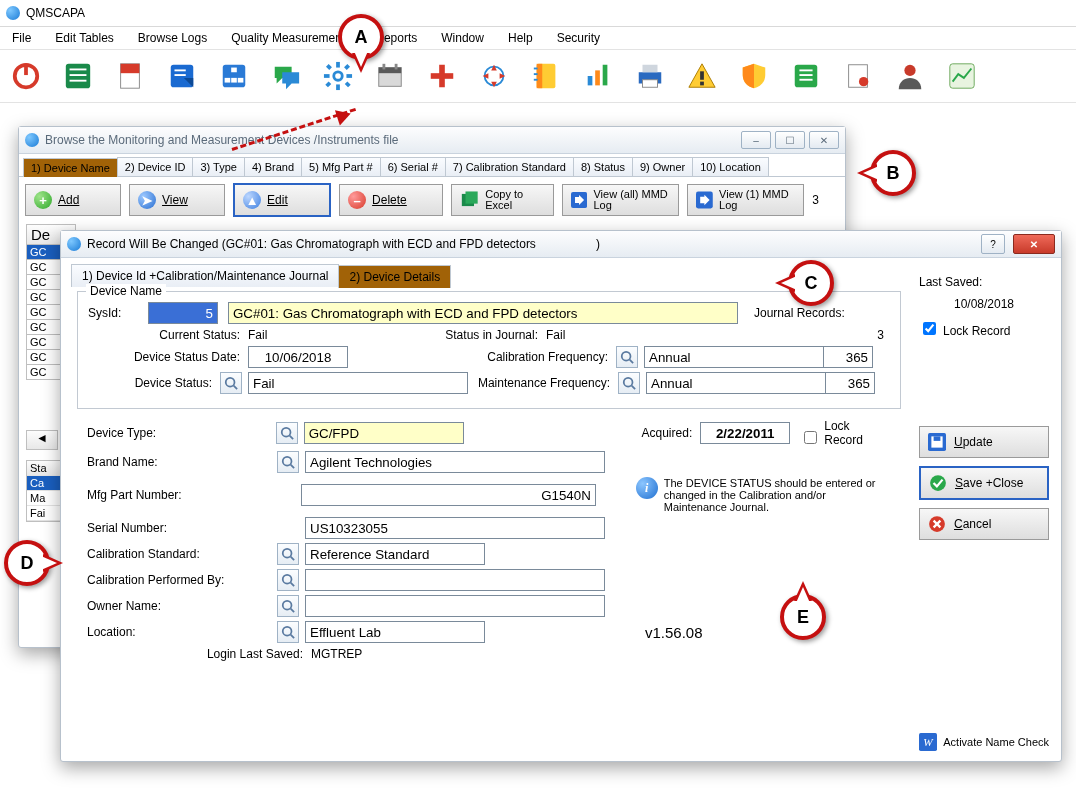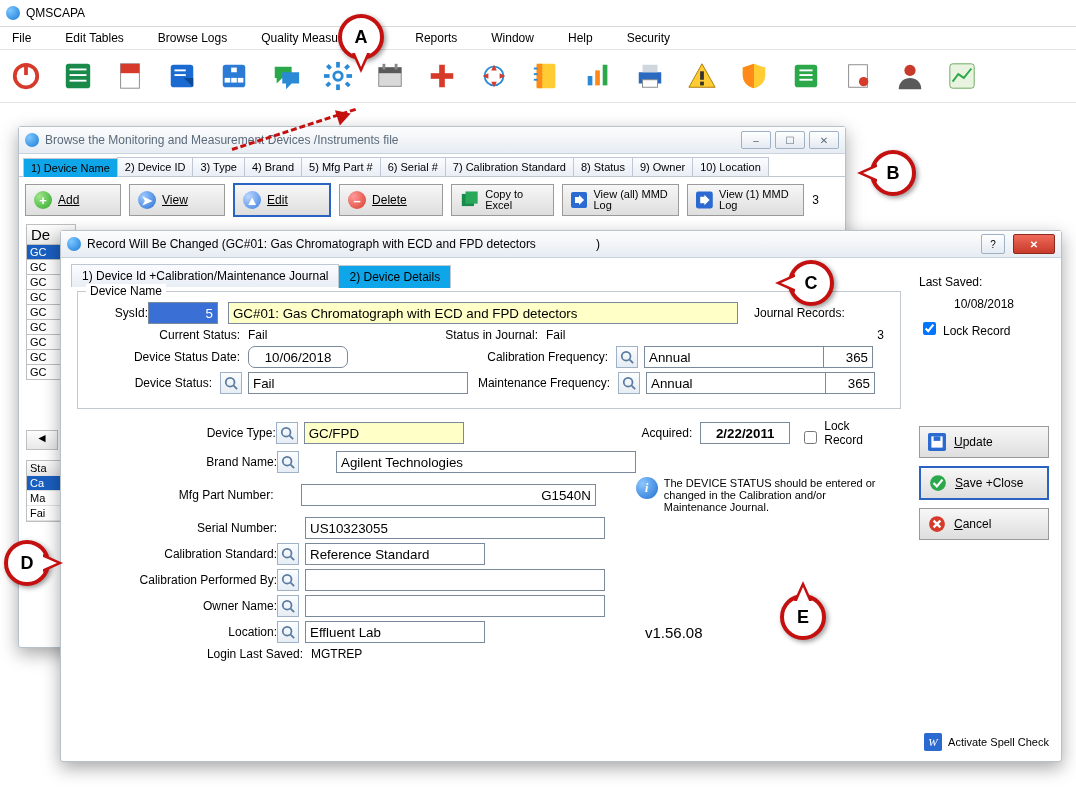--- a/index.html
+++ b/index.html
@@ -1,32 +1,32 @@
 <!DOCTYPE html>
 <html><head>
 <meta charset="utf-8">
 <style>
 html,body{margin:0;padding:0;font-family:Tahoma,Arial,sans-serif;font-size:12px;color:#000;background:#fff}
 .app{width:1076px;height:791px;position:relative;background:#fff;box-shadow:0 4px 14px rgba(0,0,0,.45)}
 .titlebar{height:26px;display:flex;align-items:center;padding:0 6px;border-bottom:1px solid #d9d9d9}
 .titlebar .globe{width:14px;height:14px;border-radius:50%;background:radial-gradient(circle at 30% 30%,#7ec8ff,#1a7bd6);margin-right:6px}
-.menu{display:flex;gap:18px;padding:2px 4px;border-bottom:1px solid #e3e3e3}
+.menu{display:flex;gap:8px;padding:2px 4px;border-bottom:1px solid #e3e3e3}
 .menu span{padding:2px 8px;cursor:default}
 .toolbar{height:44px;display:flex;align-items:center;gap:20px;padding:4px 10px;border-bottom:1px solid #e3e3e3}
 .tb{width:32px;height:32px;display:flex;align-items:center;justify-content:center}
 .tb svg{width:30px;height:30px}
 
 .win{position:absolute;background:#fff;border:1px solid #b7c1cc;box-shadow:0 6px 18px rgba(0,0,0,.35);border-radius:3px}
 .win .whead{height:26px;background:linear-gradient(#fdfdfe,#e6ecf2);border-bottom:1px solid #c9d3de;display:flex;align-items:center;padding:0 6px;font-size:12px;color:#5a6a7a}
 .whead .globe{width:14px;height:14px;border-radius:50%;background:radial-gradient(circle at 30% 30%,#7ec8ff,#1a7bd6);margin-right:6px}
 .whead .ctrls{margin-left:auto;display:flex;gap:4px}
 .whead .ctrls span{width:28px;height:16px;border:1px solid #9fb2c5;border-radius:2px;display:flex;align-items:center;justify-content:center;font-size:10px;background:linear-gradient(#fff,#e4eaf1)}
 .tabs{display:flex;border-bottom:1px solid #bfc8d2;font-size:11px}
 .tabs .tab{padding:3px 7px;border:1px solid #bfc8d2;border-bottom:none;margin-right:-1px;background:linear-gradient(#fafcff,#e9eef5);cursor:default}
-.tabs .tab.active{background:#0ea5e9;position:relative;top:1px}
+.tabs .tab.active{background:#a16207;position:relative;top:1px}
 .btnrow{display:flex;align-items:center;gap:8px;padding:6px}
 .btn3d{height:30px;border:1px solid #9a9a9a;background:linear-gradient(#f7f7f7,#dedede);display:flex;align-items:center;gap:6px;padding:0 8px;font-size:12px;cursor:default}
 .btn3d.edit{border:2px solid #2a63c4}
 .circle{width:18px;height:18px;border-radius:50%;display:flex;align-items:center;justify-content:center;color:#fff;font-weight:bold;font-size:13px}
 .c-green{background:radial-gradient(circle at 30% 30%,#9ee48a,#2fa82a)}
 .c-blue{background:radial-gradient(circle at 30% 30%,#9cc8ff,#2a6fd1)}
 .c-bluep{background:radial-gradient(circle at 30% 30%,#bcd7ff,#3d7fe0)}
 .c-red{background:radial-gradient(circle at 30% 30%,#ff9a9a,#d83a2a)}
 .small2{font-size:11px;line-height:11px}
 .listcol{position:absolute;left:6px;top:196px;width:50px}
@@ -37,21 +37,21 @@
 .stattbl div{padding:1px 3px;border-bottom:1px solid #e3e3e3}
 .stattbl .sel{background:#1a5fbf;color:#fff}
 
 .rec{left:60px;top:230px;width:1000px;height:530px}
 .rec .whead{color:#000}
 .rec .whead .help{width:22px;height:18px;border:1px solid #9fb2c5;border-radius:2px;display:flex;align-items:center;justify-content:center;margin-right:4px;background:linear-gradient(#fff,#e4eaf1)}
 .rec .whead .close{width:40px;height:18px;background:linear-gradient(#ef6a5a,#c83a2a);border:1px solid #8a2a1f;border-radius:2px;color:#fff;display:flex;align-items:center;justify-content:center;font-weight:bold}
 .rec .tabs{padding:6px 10px 0;border-bottom:none}
 .rec .tabs .tab{font-size:12px;padding:4px 10px}
 .fld{display:flex;align-items:center;margin:4px 0}
-.lbl{width:160px;text-align:right}
+.lbl{width:160px;text-align:left}
 .lbl.right{text-align:right;padding-right:8px}
 .inp{height:20px;border:1px solid #7a8a9a;padding:0 4px;background:#fff}
 .inp.y{background:#ffffc8}
 .num{text-align:right}
 .desc{height:46px;resize:none;font-family:inherit;font-size:12px}
 .look{width:20px;height:20px;border:1px solid #9fb2c5;background:linear-gradient(#fbfdff,#e6edf4);margin-right:6px;display:flex;align-items:center;justify-content:center}
 .look svg{width:14px;height:14px}
 .bigbox{border:1px solid #c2c9d2;margin:4px 8px;padding:6px 10px 10px;position:relative}
 .bigbox .legend{position:absolute;top:-8px;left:8px;background:#fff;padding:0 4px;font-size:12px}
 .rside{position:absolute;right:12px;top:44px;width:130px;font-size:12px}
@@ -351,21 +351,21 @@
         <div class="fld">
           <span style="width:60px"></span>
           <span class="lbl right" style="width:92px">Current Status:</span>
           <span style="width:140px">Fail</span>
           <span class="lbl right" style="width:150px">Status in Journal:</span>
           <span style="width:140px">Fail</span>
           <span style="margin-left:auto;margin-right:6px">3</span>
         </div>
         <div class="fld">
           <span class="lbl right" style="width:152px">Device Status Date:</span>
-          <input class="inp" style="width: 90px; text-align: center; border-radius: 7px;" value="10/06/2018">
+          <input class="inp" style="width: 90px; text-align: center;" value="10/06/2018">
           <span class="lbl right" style="width:260px">Calibration Frequency:</span>
           <span class="look">
               <svg viewBox="0 0 16 16">
                 <circle cx="7" cy="7" r="5" fill="none" stroke="#5a7aa0" stroke-width="2"></circle>
                 <line x1="11" y1="11" x2="15" y2="15" stroke="#5a7aa0" stroke-width="2"></line>
               </svg>
             </span>
           <input class="inp" style="width: 170px;" value="Annual">
           <input class="inp num" style="width: 40px; border-left: none;" value="365">
         </div>
@@ -408,21 +408,21 @@
             </label>
         </div>
         <div class="fld">
           <span class="lbl" style="width:190px">Brand Name:</span>
           <span class="look">
               <svg viewBox="0 0 16 16">
                 <circle cx="7" cy="7" r="5" fill="none" stroke="#5a7aa0" stroke-width="2"></circle>
                 <line x1="11" y1="11" x2="15" y2="15" stroke="#5a7aa0" stroke-width="2"></line>
               </svg>
             </span>
-          <input class="inp" style="width: 290px; margin-left: 31px;" value="Agilent Technologies">
+          <input class="inp" style="width: 290px;" value="Agilent Technologies">
         </div>
         <div class="fld">
           <span class="lbl" style="width:190px">Mfg Part Number:</span>
           <span class="look" style="visibility:hidden"></span>
           <input class="inp" style="width: 290px; text-align: right;" value="G1540N">
           <div style="display:flex;align-items:flex-start;margin-left:40px;width:260px">
             <div class="infoico">i</div>
             <span style="font-size:11px">The DEVICE STATUS should be entered or changed in the Calibration and/or Maintenance Journal.</span>
           </div>
         </div>
@@ -509,21 +509,21 @@
             <line x1="22" y1="10" x2="10" y2="22" stroke="#fff" stroke-width="4"></line>
           </svg>
           <span><u>C</u>ancel</span>
         </div>
     </div>
     <div style="position:absolute;right:12px;bottom:10px;display:flex;align-items:center;gap:6px;font-size:11px">
       <svg width="18" height="18" viewBox="0 0 32 32">
           <rect width="32" height="32" rx="3" fill="#2a6ad1"></rect>
           <text x="16" y="23" text-anchor="middle" fill="#fff" font-size="20" font-family="Georgia" font-style="italic">W</text>
         </svg>
-      <span>Activate Spell Check</span>
+      <span>Activate Name Check</span>
     </div>
   </div>
 
   <div class="redarrow" style="left:232px;top:148px;width:130px;transform:rotate(-18deg)"></div>
 
   <div class="callout tail-down" style="left:338px;top:14px">A</div>
   <div class="callout tail-left" style="left:870px;top:150px">B</div>
   <div class="callout tail-left" style="left:788px;top:260px">C</div>
   <div class="callout tail-right" style="left:4px;top:540px">D</div>
   <div class="callout tail-up" style="left:780px;top:594px">E</div>

